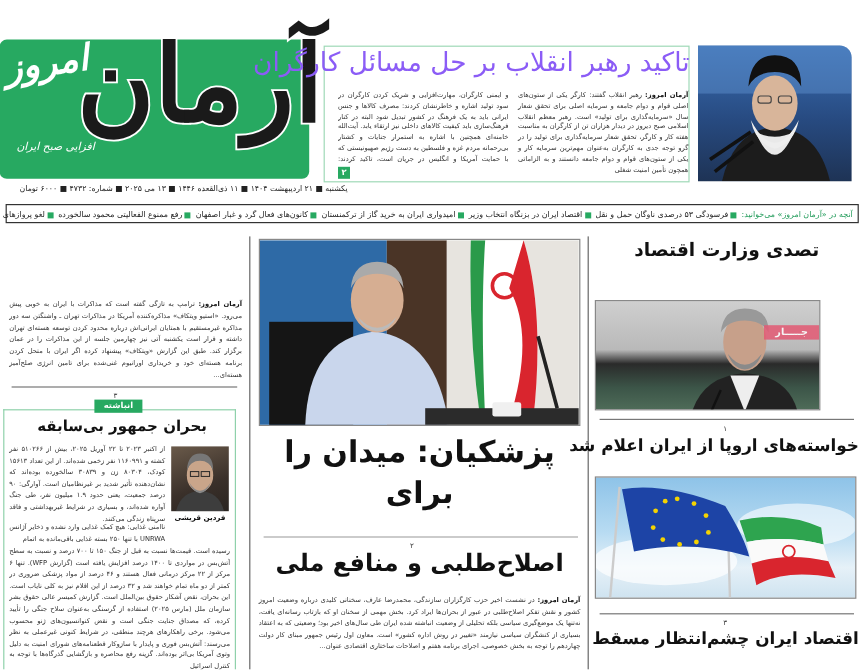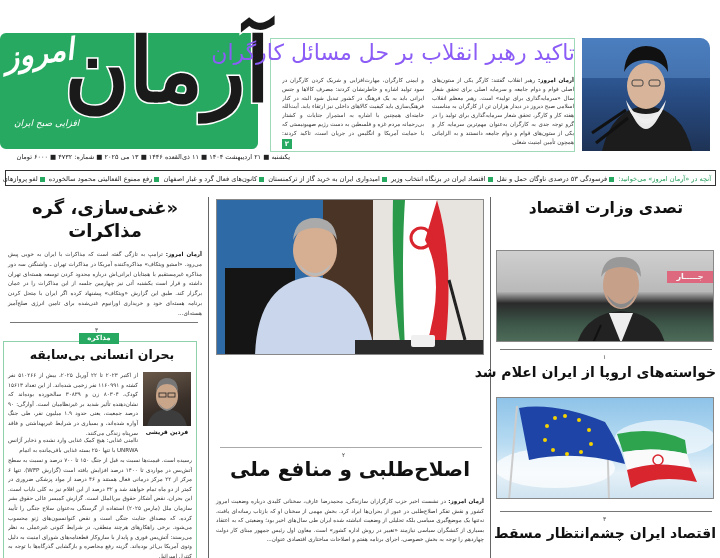--- a/index.html
+++ b/index.html
@@ -48,21 +48,21 @@
 
   
   .c-photo { left: 216px; top: 199px; width: 268px; height: 156px; border: 1px solid #888; overflow: hidden; background: #fff; }
   .c-headline { left: 214px; top: 360px; width: 272px; font-weight: bold; font-size: 25px; line-height: 34px; text-align: center; color: #111; }
   .c-sub { left: 214px; top: 457px; width: 272px; font-weight: bold; font-size: 20px; text-align: center; color: #111; }
   .c-body { left: 216px; top: 497px; width: 268px; font-size: 5.6px; line-height: 9.6px; text-align: justify; text-align-last: right; color: #333; direction: rtl; }
   .c-body .lead { font-weight: bold; color: #111; }
 
   
   .r-title { left: 496px; top: 196px; width: 220px; font-weight: bold; font-size: 15.5px; line-height: 24px; text-align: center; color: #111; }
-  .r-photo1 { left: 496px; top: 250px; width: 218px; height: 92px; border: 1px solid #888; overflow: hidden; background: linear-gradient(180deg,#cfcfcf 0%, #b9b9b9 45%, #2a2a2a 58%, #3c5548 80%, #4e6b58 100%); }
+  .r-photo1 { left: 496px; top: 250px; width: 188px; height: 92px; border: 1px solid #888; overflow: hidden; background: linear-gradient(180deg,#cfcfcf 0%, #b9b9b9 45%, #2a2a2a 58%, #3c5548 80%, #4e6b58 100%); }
   .watermark { right: 0; top: 20px; width: 46px; height: 12px; background: #e35a74; color: #fff; font-size: 8px; font-weight: bold; text-align: center; line-height: 12px; opacity: .85; }
   .r-head2 { left: 496px; top: 364px; width: 220px; font-weight: bold; font-size: 14px; text-align: center; color: #111; white-space: nowrap; }
   .r-photo2 { left: 496px; top: 397px; width: 218px; height: 102px; border: 1px solid #888; overflow: hidden; background: linear-gradient(180deg,#8ec3e8 0%, #b7dbf2 45%, #e6f1f8 75%, #cfe3f0 100%); }
   .r-head3 { left: 496px; top: 525px; width: 220px; font-weight: bold; font-size: 14px; text-align: center; color: #111; white-space: nowrap; }
 </style>
 </head>
 <body>
 
 <div class="abs mast-green"></div>
 <div class="abs mast-sub1">امروز</div>
@@ -102,32 +102,31 @@
     <span class="sq"></span><span>کانون‌های فعال گرد و غبار اصفهان</span>
     <span class="sq"></span><span>رفع ممنوع الفعالیتی محمود سالخورده</span>
     <span class="sq"></span><span>لغو پروازهای مشهد به پاکستان و...</span>
   </div>
 </div>
 
 <div class="abs vrule" style="left:208px; top:197px; height:361px;"></div>
 <div class="abs vrule" style="left:490px; top:197px; height:361px;"></div>
 
 <div class="abs l-title">
-  <div>«غنی‌سازی، گره مذاکرات</div>
 </div>
 <div class="abs l-body">
   <span class="lead">آرمان امروز:</span>
   <span>ترامپ به تازگی گفته است که مذاکرات با ایران به خوبی پیش می‌رود. «استیو ویتکاف» مذاکره‌کننده آمریکا در مذاکرات تهران ـ واشنگتن سه دور مذاکره غیرمستقیم با همتایان ایرانی‌اش درباره محدود کردن توسعه هسته‌ای تهران داشته و قرار است یکشنبه آتی نیز چهارمین جلسه از این مذاکرات را در عمان برگزار کند. طبق این گزارش «ویتکاف» پیشنهاد کرده اگر ایران با متحل کردن برنامه هسته‌ای خود و خریداری اورانیوم غنی‌شده برای تامین انرژی صلح‌آمیز هسته‌ای...</span>
 </div>
 <div class="abs hrule" style="left:10px; top:322px; width:188px;"></div>
 <div class="abs" style="left:92px; top:317px;"><span class="pnum">۳</span></div>
 
 <div class="abs editorial-box"></div>
-<div class="abs editorial-tag">مذاکره</div>
-<div class="abs ed-title">بحران انسانی بی‌سابقه</div>
+<div class="abs editorial-tag">انباشته</div>
+<div class="abs ed-title">بحران جمهور بی‌سابقه</div>
 <div class="abs ed-photo">
   <svg width="48" height="54" viewBox="0 0 48 54">
     <path d="M4 54 Q8 38 24 37 Q40 38 44 54Z" fill="#3d3d3d"></path>
     <ellipse cx="24" cy="24" rx="11" ry="14" fill="#c9a58a"></ellipse>
     <path d="M13 20 Q14 6 24 6 Q35 6 35 20 Q32 12 24 12 Q16 12 13 20Z" fill="#777"></path>
     <path d="M15 30 Q24 44 33 30 Q30 38 24 39 Q18 38 15 30Z" fill="#888"></path>
     <rect x="16" y="21" width="7" height="4" fill="none" stroke="#222" stroke-width=".8"></rect>
     <rect x="25" y="21" width="7" height="4" fill="none" stroke="#222" stroke-width=".8"></rect>
   </svg>
 </div>
@@ -149,20 +148,21 @@
     <path d="M40 156 Q42 82 98 76 Q150 82 160 156Z" fill="#c9d6ec"></path>
     <ellipse cx="100" cy="50" rx="22" ry="27" fill="#d6ae92"></ellipse>
     <path d="M78 40 Q80 18 100 18 Q120 18 122 40 Q116 28 100 28 Q84 28 78 40Z" fill="#aaa"></path>
     <path d="M84 64 Q100 82 116 64 Q112 74 100 76 Q88 74 84 64Z" fill="#bbb"></path>
     <rect x="140" y="140" width="128" height="16" fill="#2b2b2b"></rect>
     <line x1="234" y1="80" x2="250" y2="140" stroke="#222" stroke-width="3"></line>
     <rect x="196" y="135" width="24" height="12" rx="2" fill="#f0f0f0"></rect>
   </svg>
 </div>
 <div class="abs c-headline">
+  <div>پزشکیان: میدان را برای</div>
 </div>
 <div class="abs hrule" style="left:220px; top:447px; width:262px; background:#aaa;"></div>
 <div class="abs" style="left:339px; top:442px;"><span class="pnum">۲</span></div>
 <div class="abs c-sub">اصلاح‌طلبی و منافع ملی</div>
 <div class="abs c-body">
   <span class="lead">آرمان امروز:</span>
   <span>در نشست اخیر حزب کارگزاران سازندگی، محمدرضا عارف، سخنانی کلیدی درباره وضعیت امروز کشور و نقش تفکر اصلاح‌طلبی در عبور از بحران‌ها ایراد کرد. بخش مهمی از سخنان او که بازتاب رسانه‌ای یافت، نه‌تنها یک موضع‌گیری سیاسی بلکه تحلیلی از وضعیت انباشته شده ایران طی سال‌های اخیر بود؛ وضعیتی که به اعتقاد بسیاری از کنشگران سیاسی نیازمند «تغییر در روش اداره کشور» است. معاون اول رئیس جمهور مبنای کار دولت چهاردهم را توجه به بخش خصوصی، اجرای برنامه هفتم و اصلاحات ساختاری اقتصادی عنوان...</span>
 </div>
 
 <div class="abs r-title">

